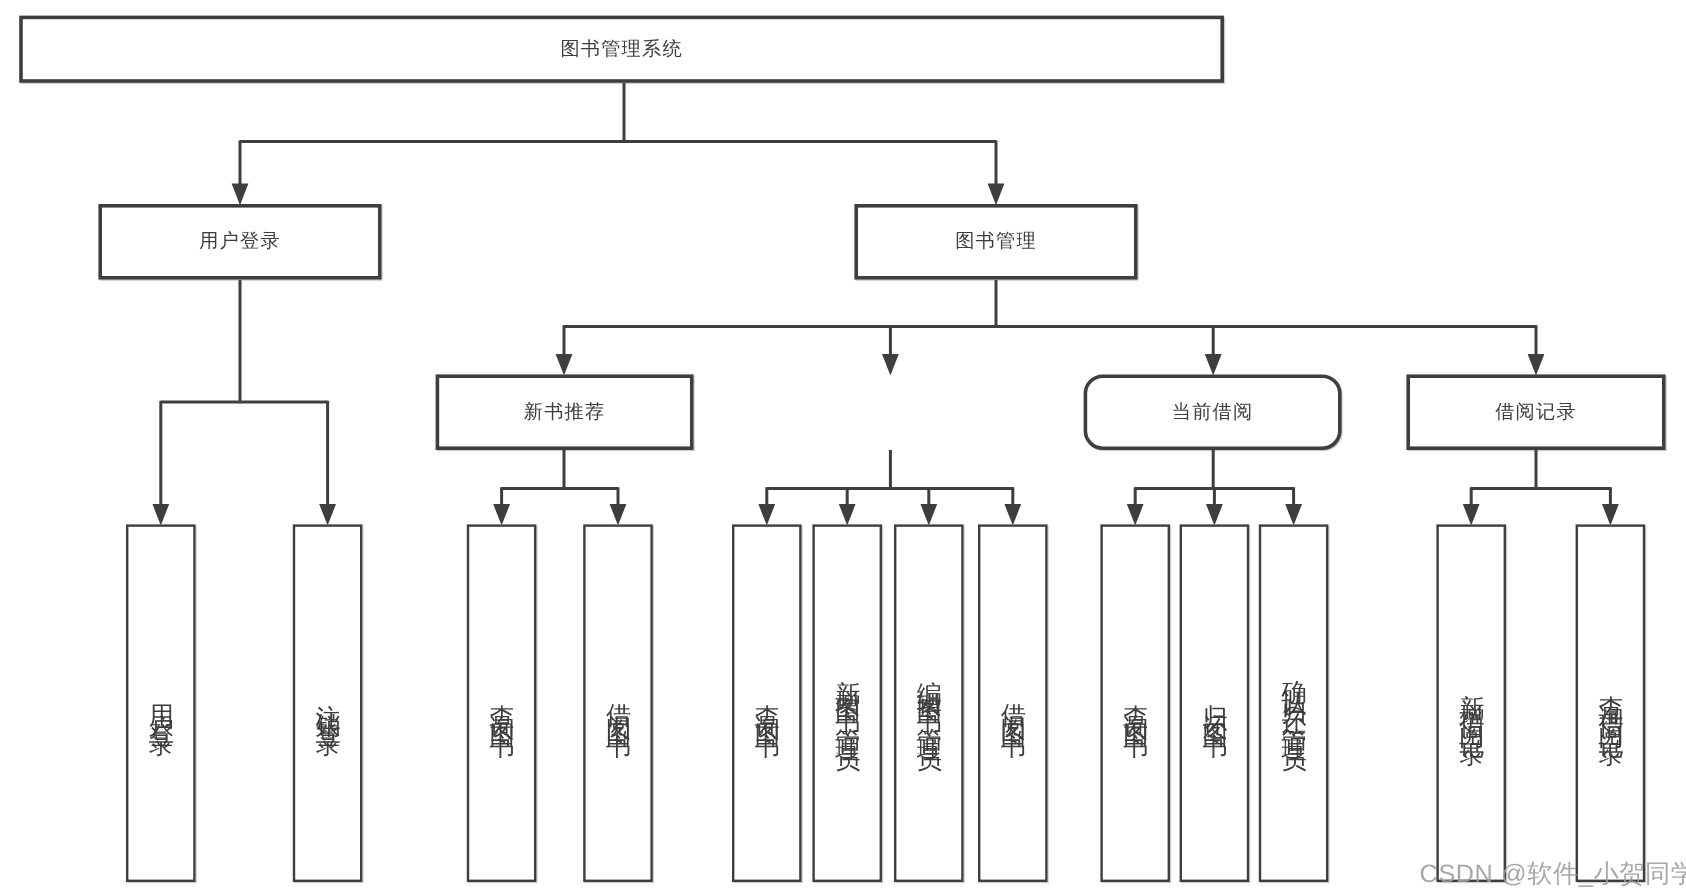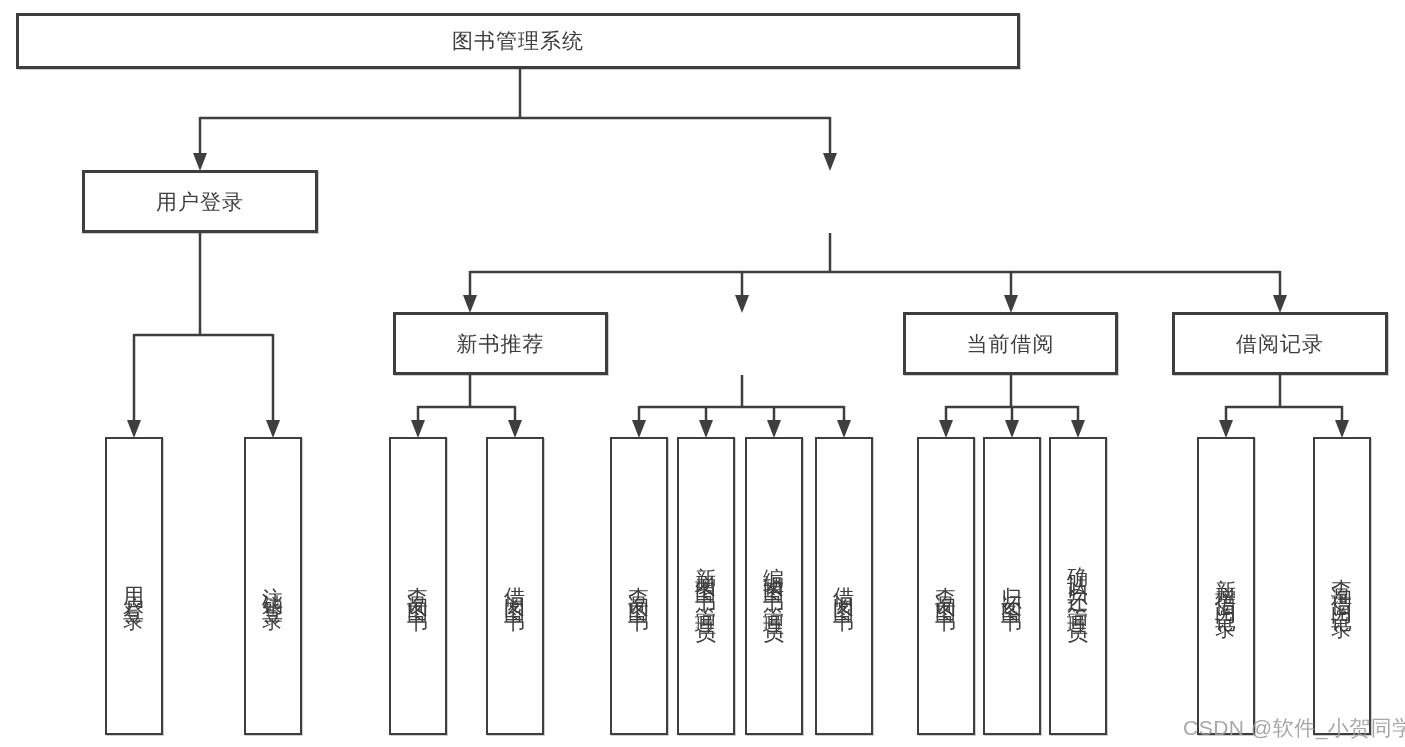--- a/index.html
+++ b/index.html
@@ -20,21 +20,21 @@
   .connectors line { stroke: #3e3e3e; stroke-width: 2.5; }
   .connectors polygon { fill: #3e3e3e; }
   .box {
     position: absolute;
     box-sizing: border-box;
     background: #ffffff;
     border: 3px solid #3e3e3e;
     display: flex;
     align-items: center;
     justify-content: center;
-    font-size: 21px;
+    font-size: 16px;
     letter-spacing: 1px;
     box-shadow: 1px 1px 0 rgba(60,60,60,0.25);
   }
   .leaf {
     border-width: 2.5px;
     writing-mode: vertical-rl;
     font-size: 21px;
     letter-spacing: 8px;
     line-height: 1;
   }
@@ -126,23 +126,24 @@
       <line x1="1226" y1="406" x2="1226" y2="423"></line>
       <line x1="1342" y1="406" x2="1342" y2="423"></line>
       <polygon points="1219,420 1233,420 1226,438"></polygon>
       <polygon points="1335,420 1349,420 1342,438"></polygon>
     </g>
   </svg>
 
   <div class="box" style="left:16px; top:13px; width:1004px; height:56px;">图书管理系统</div>
 
   <div class="box" style="left:82px; top:170px; width:236px; height:63px;">用户登录</div>
+  <div class="box" style="left:712px; top:170px; width:236px; height:63px;">图书管理</div>
 
-  <div class="box" style="left:363px; top:312px; width:215px; height:63px;margin-left:30px;">新书推荐</div>
-  <div class="box" style="left:903px; top:312px; width:215px; height:63px;">当前借阅</div>
+  <div class="box" style="left:363px; top:312px; width:215px; height:63px;">新书推荐</div>
+  <div class="box" style="left:903px; top:312px; width:215px; height:63px;border-radius:16px;">当前借阅</div>
   <div class="box" style="left:1172px; top:312px; width:216px; height:63px;">借阅记录</div>
 
   <div class="box leaf" style="left:105px; top:437px; width:58px; height:298px;">用户登录</div>
   <div class="box leaf" style="left:244px; top:437px; width:58px; height:298px;">注销登录</div>
 
   <div class="box leaf" style="left:389px; top:437px; width:58px; height:298px;">查询图书</div>
   <div class="box leaf" style="left:486px; top:437px; width:58px; height:298px;">借阅图书</div>
 
   <div class="box leaf" style="left:610px; top:437px; width:58px; height:298px;">查询图书</div>
   <div class="box leaf" style="left:677px; top:437px; width:58px; height:298px;">新增图书（管理员）</div>

